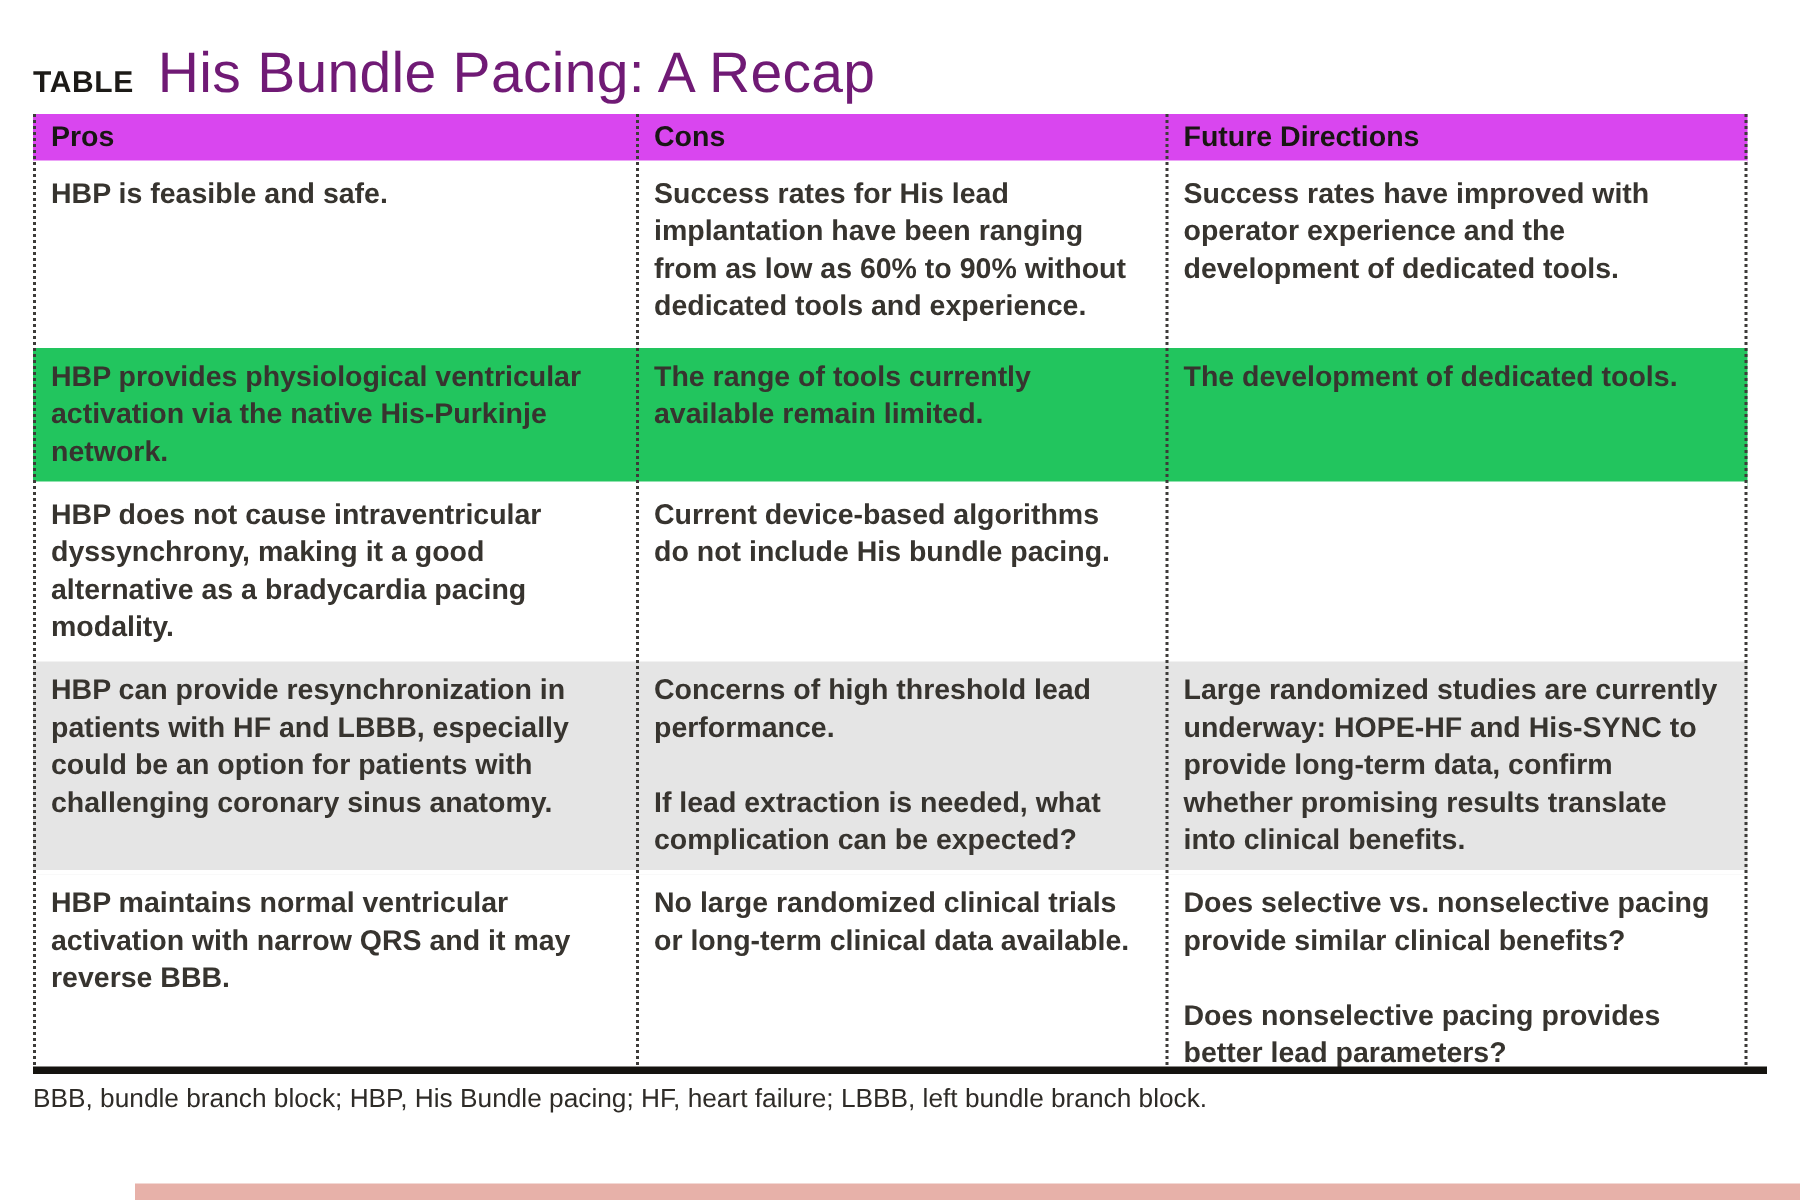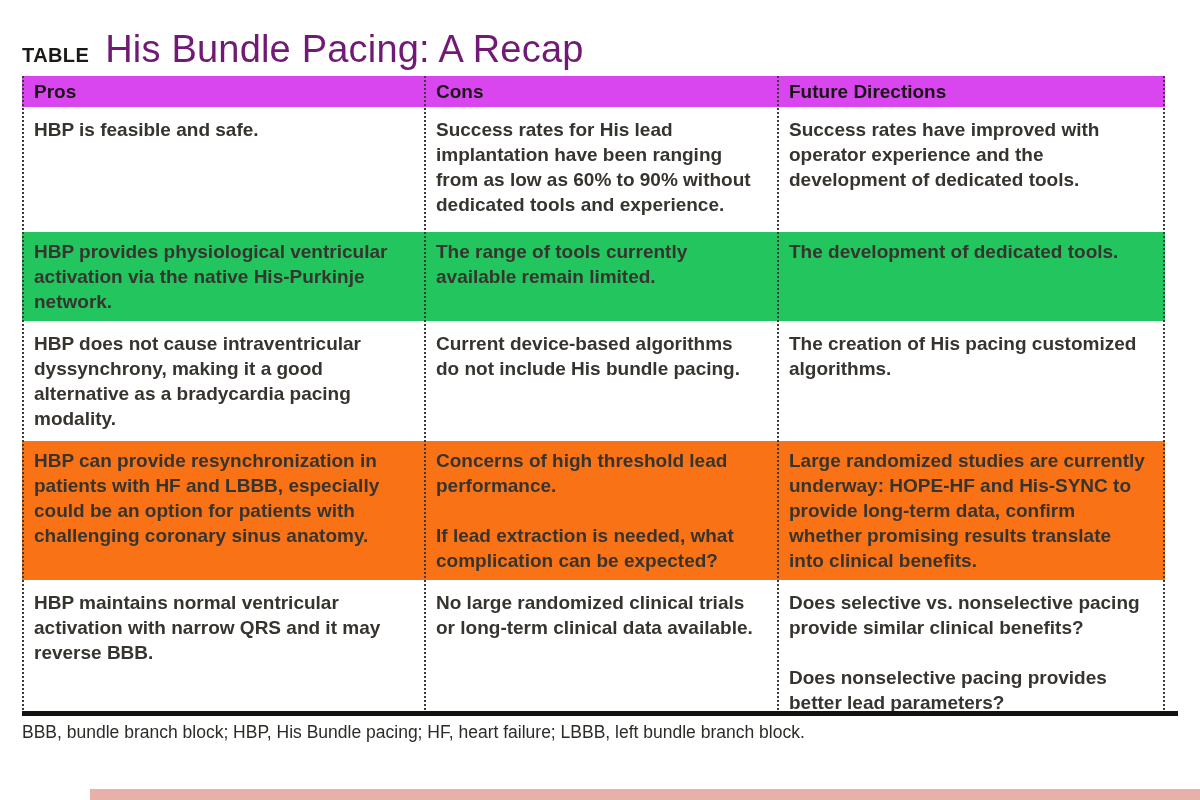--- a/index.html
+++ b/index.html
@@ -16,21 +16,21 @@
   .kicker{font-weight:bold;font-size:20px;letter-spacing:.4px;color:#1c1a17;}
   .title{font-size:38px;font-weight:400;color:#701a75;letter-spacing:.2px;}
 
   
   .tbl{position:absolute;left:22px;top:76px;width:1143px;height:634px;}
   .row{display:flex;box-sizing:border-box;border-bottom:3px solid #ffffff;}
   .row.hdr{min-height:34px;align-items:center;background:#d946ef;}
   .r1{min-height:122px;}
   .r2{min-height:91px;background:#22c55e;}
   .r3{min-height:111px;}
-  .r4{min-height:141px;background:#f97316;}
+  .r4{min-height:141px;background:#e5e5e5;}
   .r5{min-height:135px;}
   .cell{
     box-sizing:border-box;
     padding:7px 16px 7px 12px;
     font-size:19px;line-height:25px;color:#37342f;
     white-space:pre-line;
     font-weight:bold;
   }
   .c1{width:402px;}
   .c2{width:353px;}
@@ -77,21 +77,20 @@
 
     <div class="row r2">
       <div class="cell c1">HBP provides physiological ventricular activation via the native His-Purkinje network.</div>
       <div class="cell c2">The range of tools currently available remain limited.</div>
       <div class="cell c3">The development of dedicated tools.</div>
     </div>
 
     <div class="row r3">
       <div class="cell c1">HBP does not cause intraventricular dyssynchrony, making it a good alternative as a bradycardia pacing modality.</div>
       <div class="cell c2">Current device-based algorithms do not include His bundle pacing.</div>
-      <div class="cell c3">The creation of His pacing customized algorithms.</div>
     </div>
 
     <div class="row r4">
       <div class="cell c1">HBP can provide resynchronization in patients with HF and LBBB, especially could be an option for patients with challenging coronary sinus anatomy.</div>
       <div class="cell c2">Concerns of high threshold lead performance.
 
 If lead extraction is needed, what complication can be expected?</div>
       <div class="cell c3">Large randomized studies are currently underway: HOPE-HF and His-SYNC to provide long-term data, confirm whether promising results translate into clinical benefits.</div>
     </div>
 

